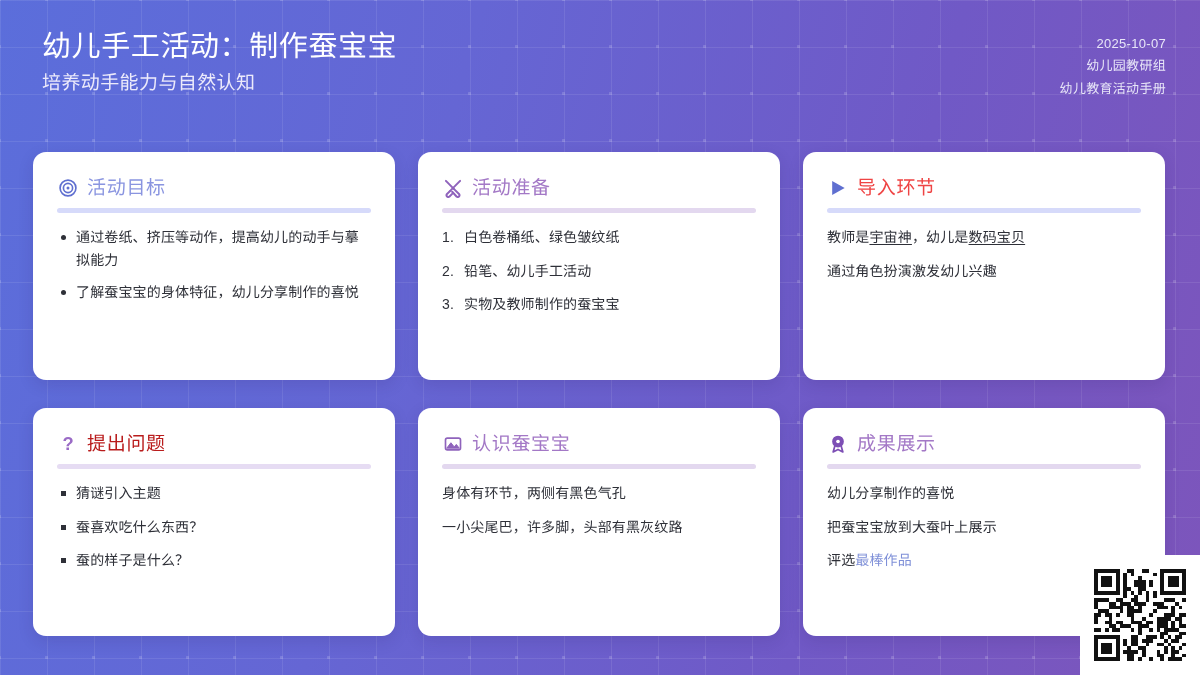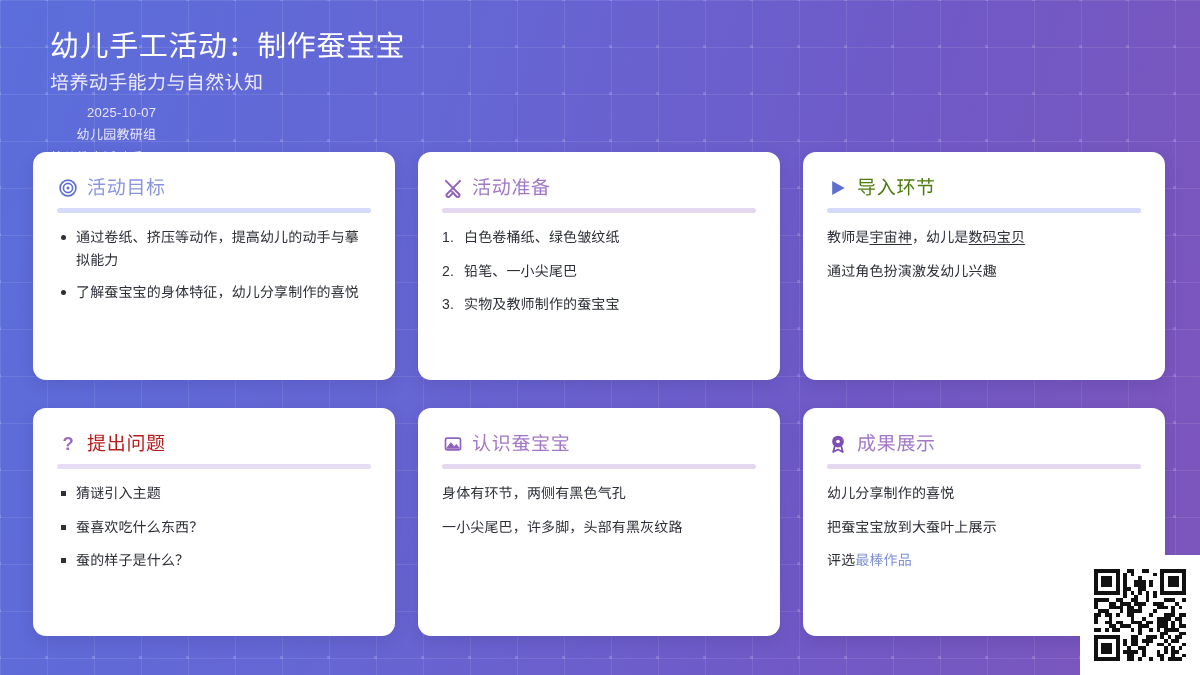--- a/index.html
+++ b/index.html
@@ -32,27 +32,26 @@
       linear-gradient(to bottom, rgba(255,255,255,0.085) 1px, transparent 1px),
       radial-gradient(rgba(255,255,255,0.16) 1.4px, transparent 1.5px);
     background-size: 47px 47px, 47px 47px, 47px 47px;
     background-position: 0 0, 0 0, 23px 23px;
     pointer-events: none;
   }
 
   
   #header {
     position: absolute;
-    top: 0; left: 16px; right: 0;
+    top: 0; left: 8px; right: 0;
     height: 133px;
     display: flex;
     align-items: flex-start;
     justify-content: space-between;
     padding: 27px 34px 0 34px;
-    flex-direction: column;
   }
 
   .head-left { display: flex; flex-direction: column; }
 
   #deck-title {
     font-size: 29px;
     font-weight: 400;
     color: #ffffff;
     letter-spacing: 0.6px;
     line-height: 1.32;
@@ -273,33 +272,33 @@
         <path d="M13 13 L19.5 19.5 A2.2 2.2 0 0 1 16.5 22.5 L11 16.5"></path>
         <path d="M8 16 L4.5 19.5 A2.2 2.2 0 0 0 7.5 22.5 L11 19"></path>
             </svg>
           </span>
           <span class="card-title" style="color: rgb(163, 120, 198);">活动准备</span>
         </div>
         <div class="card-rule" style="background: rgb(227, 216, 239);"></div>
         <div class="card-body">
           <ol class="num-list">
             <li>白色卷桶纸、绿色皱纹纸</li>
-            <li>铅笔、一小尖尾巴</li>
+            <li>铅笔、幼儿手工活动</li>
             <li>实物及教师制作的蚕宝宝</li>
           </ol>
         </div>
       </div>
       <div class="card">
         <div class="card-head">
           <span class="card-icon">
             <svg width="20" height="20" viewBox="0 0 24 24" fill="#5f6fd0" stroke="none">
         <path d="M5 3.5 L20 12 L5 20.5 Z"></path>
             </svg>
           </span>
-          <span class="card-title" style="color: #4d7c0f; text-align: center;">导入环节</span>
+          <span class="card-title" style="color: #ef4444; text-align: center;">导入环节</span>
         </div>
         <div class="card-rule" style="background: rgb(214, 218, 250);"></div>
         <div class="card-body">
           <div class="plain-line"><span>教师是</span><span class="ul-em">宇宙神</span><span>，幼儿是</span><span class="ul-em">数码宝贝</span></div>
           <div class="plain-line"><span>通过角色扮演激发幼儿兴趣</span></div>
         </div>
       </div>
       <div class="card">
         <div class="card-head">
           <span class="card-icon">

